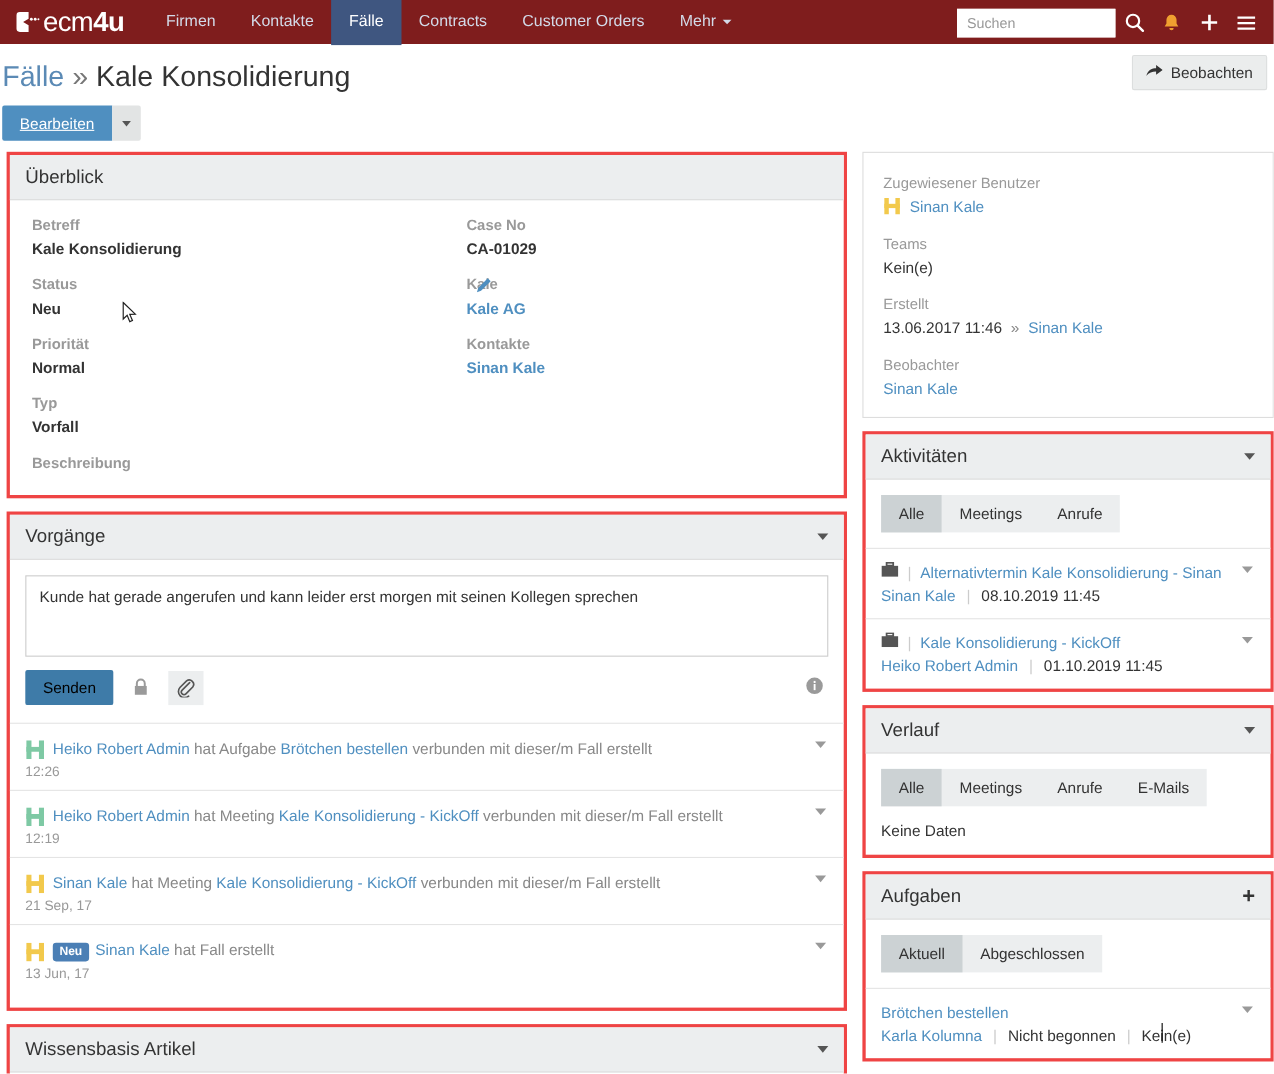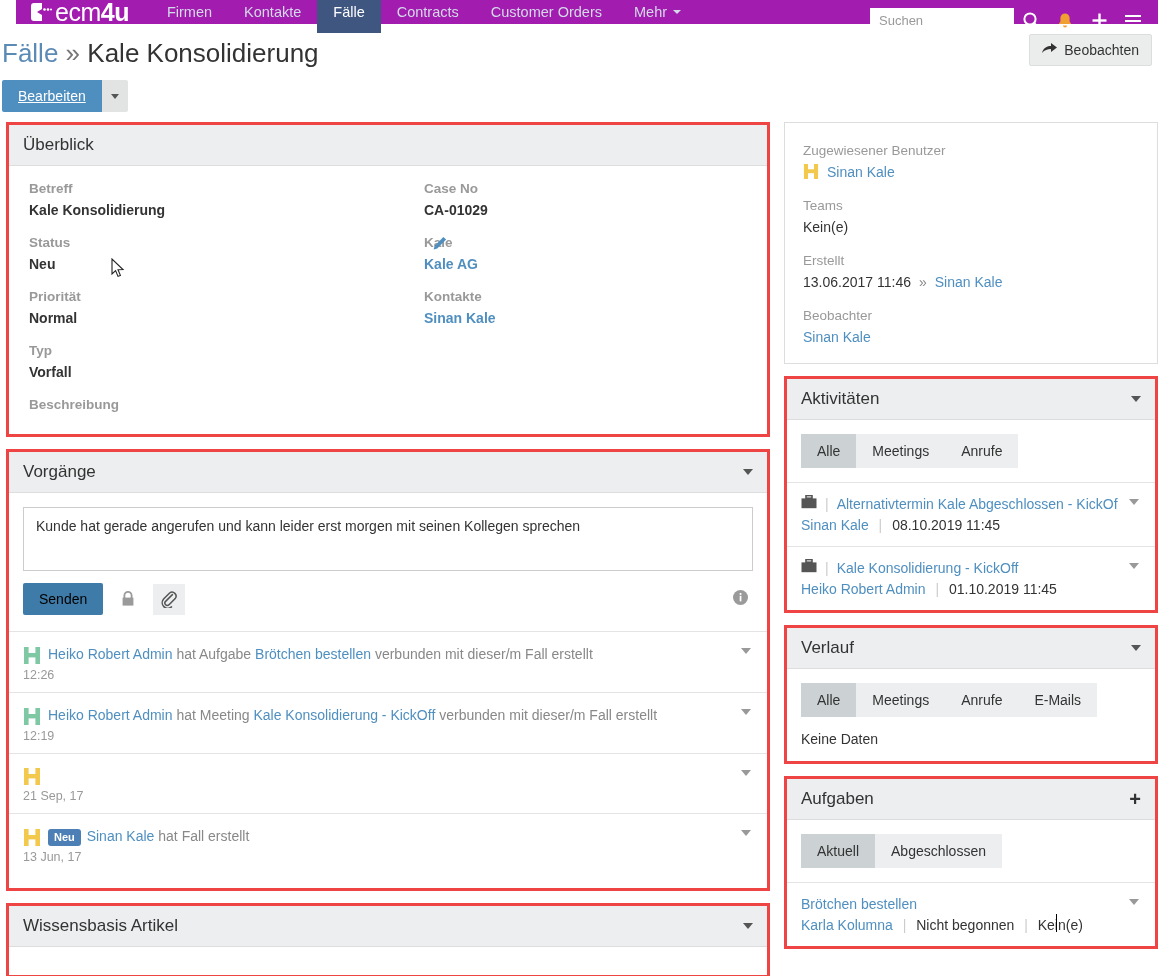--- a/index.html
+++ b/index.html
@@ -9,26 +9,25 @@
     width: 1158px; height: 976px;
     background: #ffffff;
     font-family: "Liberation Sans", sans-serif;
     font-size: 13px;
     color: #333333;
     overflow: hidden;
   }
 
   
   .navbar {
-    height: 24px;
-    background: #a21caf;
+    height: 40px;
+    background: #7f1d1d;
     display: flex;
     align-items: center;
     position: relative;
-    margin-left: 16px;
   }
   .logo {
     display: flex;
     align-items: center;
     margin-left: 14px;
     margin-right: 22px;
     height: 41px;
   }
   .logo-mark {
     width: 22px; height: 22px;
@@ -200,21 +199,21 @@
     position: absolute;
     left: 8px;
     top: 2px;
     color: #4f8fc0;
   }
   .cursor-arrow { position: absolute; }
 
   
   .compose {
     width: 100%;
-    height: 64px;
+    height: 74px;
     border: 1px solid #cccccc;
     padding: 10px 12px;
     font-size: 14px;
     font-family: "Liberation Sans", sans-serif;
     color: #333;
     resize: none;
     outline: none;
     display: block;
   }
   .compose-bar {
@@ -530,20 +529,21 @@
 
           <div class="feed-item">
             <div class="feed-line">
               <span class="avatar">
                 <svg width="18" height="17" viewBox="0 0 18 17">
                     <rect x="1" y="0" width="4.6" height="17" fill="#f2c94c"></rect>
                     <rect x="12.4" y="0" width="4.6" height="17" fill="#f2c94c"></rect>
                     <rect x="1" y="6" width="16" height="4.4" fill="#f2c94c"></rect>
                   </svg>
               </span>
+              <span class="feed-text"><span class="lnk">Sinan Kale</span><span> hat Meeting </span><span class="lnk">Kale Konsolidierung - KickOff</span><span> verbunden mit dieser/m Fall erstellt</span></span>
             </div>
             <div class="feed-time">21 Sep, 17</div>
             <span class="feed-caret"></span>
           </div>
 
           <div class="feed-item">
             <div class="feed-line">
               <span class="avatar">
                 <svg width="18" height="17" viewBox="0 0 18 17">
                     <rect x="1" y="0" width="4.6" height="17" fill="#f2c94c"></rect>
@@ -623,21 +623,21 @@
         <div style="margin-top:14px;">
           <div class="side-list-item">
             <div class="row1">
               <span>
                 <svg width="16" height="14" viewBox="0 0 16 14">
                     <rect x="5" y="0.6" width="6" height="2.6" fill="none" stroke="#555" stroke-width="1.6"></rect>
                     <rect x="0.5" y="3.4" width="15" height="9.8" fill="#555"></rect>
                   </svg>
               </span>
               <span class="vbar" style="margin:0;">|</span>
-              <span class="lnk">Alternativtermin Kale Abgeschlossen - KickOf</span>
+              <span class="lnk">Alternativtermin Kale Konsolidierung - Sinan</span>
             </div>
             <div class="row2">
               <span class="lnk">Sinan Kale</span>
               <span class="vbar">|</span>
               <span>08.10.2019 11:45</span>
             </div>
             <span class="feed-caret"></span>
           </div>
           <div class="side-list-item">
             <div class="row1">

